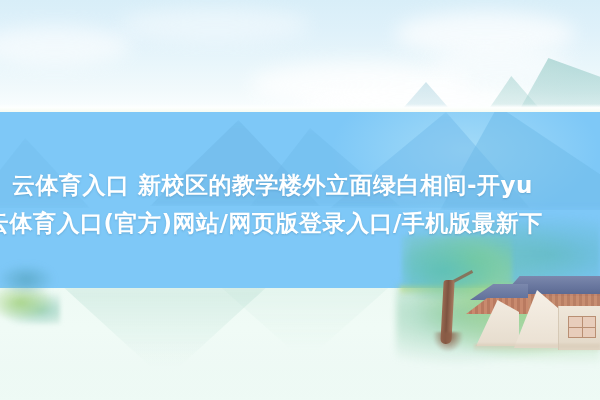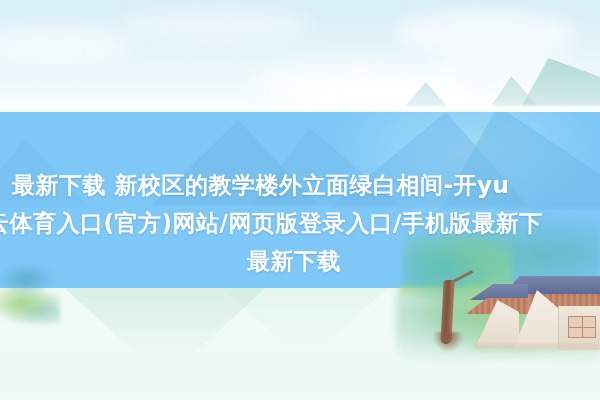--- a/index.html
+++ b/index.html
@@ -384,18 +384,17 @@
     <div class="roof-left"></div>
     <div class="roof-left-tile"></div>
     <div class="gable-left"></div>
     <div class="gable-main"></div>
     <div class="wall-right"></div>
     <div class="window"></div>
     <div class="base"></div>
   </div>
 
   <div class="headline">
-    <div class="hl-line l1">最新下载 新校区的教学楼外立面绿白相间-开yu</div>
+    <div class="hl-line l1">云体育入口 新校区的教学楼外立面绿白相间-开yu</div>
     <div class="hl-line l2">云体育入口(官方)网站/网页版登录入口/手机版最新下</div>
-    <div class="hl-line l3">最新下载</div>
   </div>
 
 </div>
 
 </body></html>

